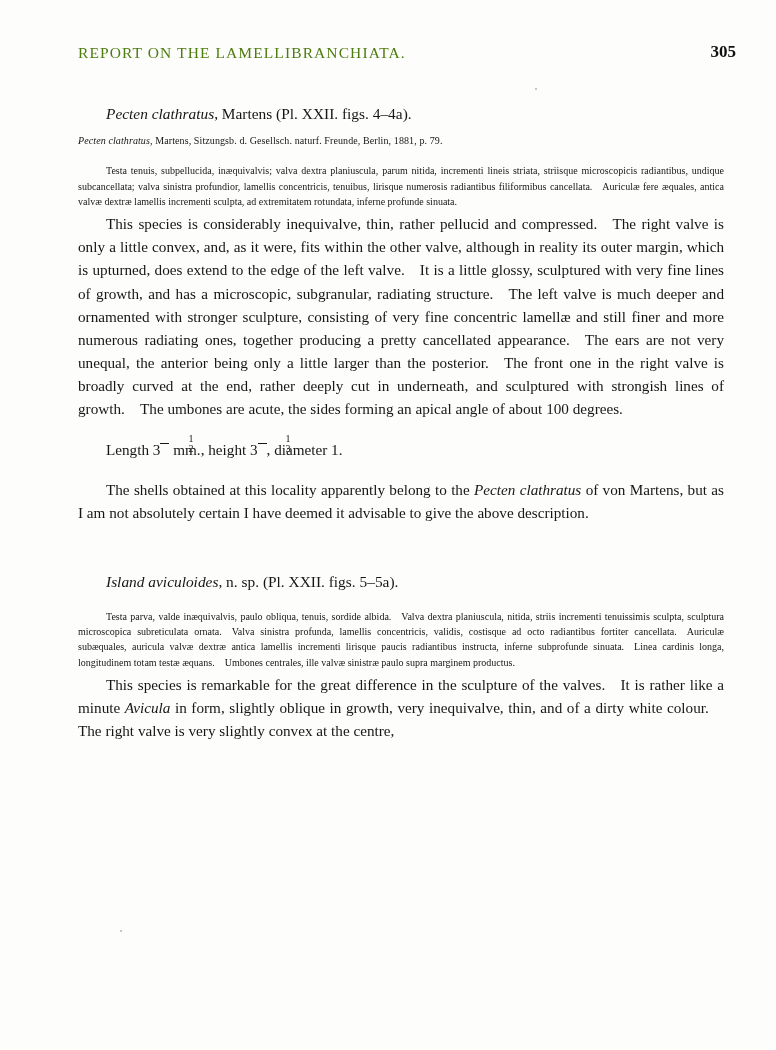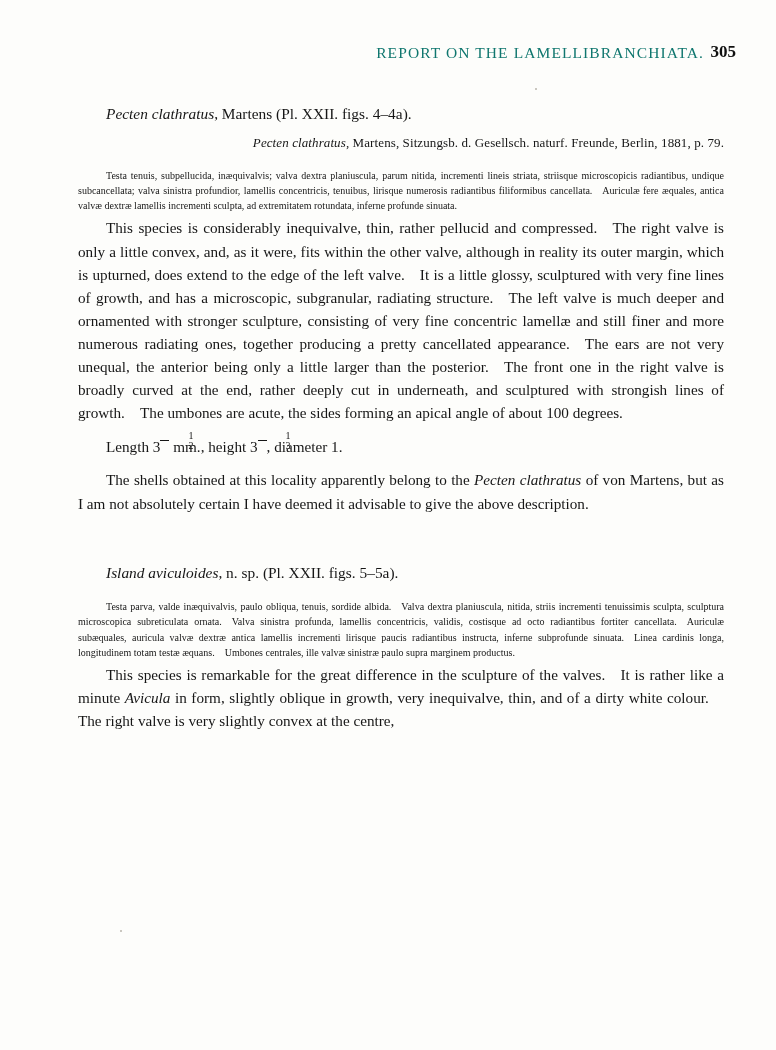--- a/index.html
+++ b/index.html
@@ -20,27 +20,27 @@
     box-sizing: border-box;
     padding: 44px 52px 28px 78px;
     background: #fdfdfb;
   }
   .running-head {
     position: relative;
     height: 34px;
     margin-bottom: 10px;
   }
   .header-title {
-    text-align: right;
+    text-align: left;
     font-size: 15.5px;
     letter-spacing: 1.1px;
     font-variant: small-caps;
     text-transform: uppercase;
-    color: #0f766e;
-    padding-right: 20px;
+    color: #4d7c0f;
+    padding-right: 11px;
     font-family: "Liberation Serif", serif;
   }
   .page-number {
     position: absolute;
     right: -12px;
     top: -2px;
     font-size: 17px;
     font-weight: bold;
     color: #101010;
   }
@@ -57,40 +57,40 @@
   .species-head {
     margin-top: 24px;
     text-indent: 28px;
     font-size: 15.4px;
   }
   .species-head .sp-name {
     font-style: italic;
   }
   .synonymy {
     margin-top: 9px;
-    text-align: right;
-    font-size: 13px;
+    text-align: left;
+    font-size: 10px;
     line-height: 1.4;
     letter-spacing: 0.1px;
   }
   .synonymy .sp-name {
     font-style: italic;
   }
   .latin-block {
     margin-top: 15px;
     text-indent: 28px;
     font-size: 10px;
     line-height: 1.53;
   }
   .body-para {
     margin-top: 3px;
     text-indent: 28px;
   }
   .tight-para {
-    margin-top: 10px;
+    margin-top: 17px;
     text-indent: 28px;
   }
   .ital {
     font-style: italic;
   }
   .frac {
     display: inline-block;
     position: relative;
     font-size: 10px;
     line-height: 1;

